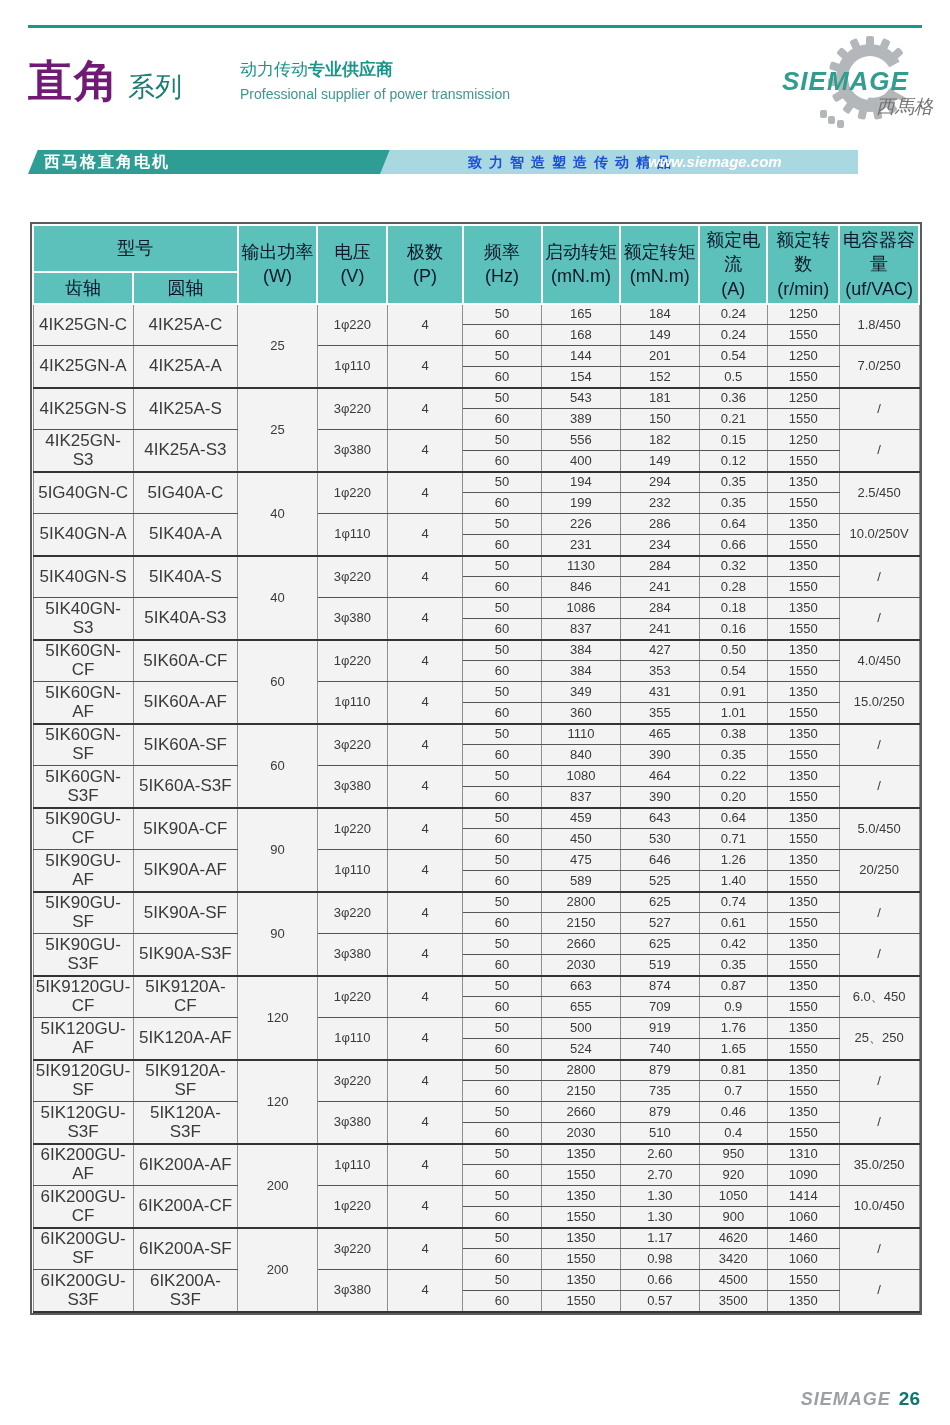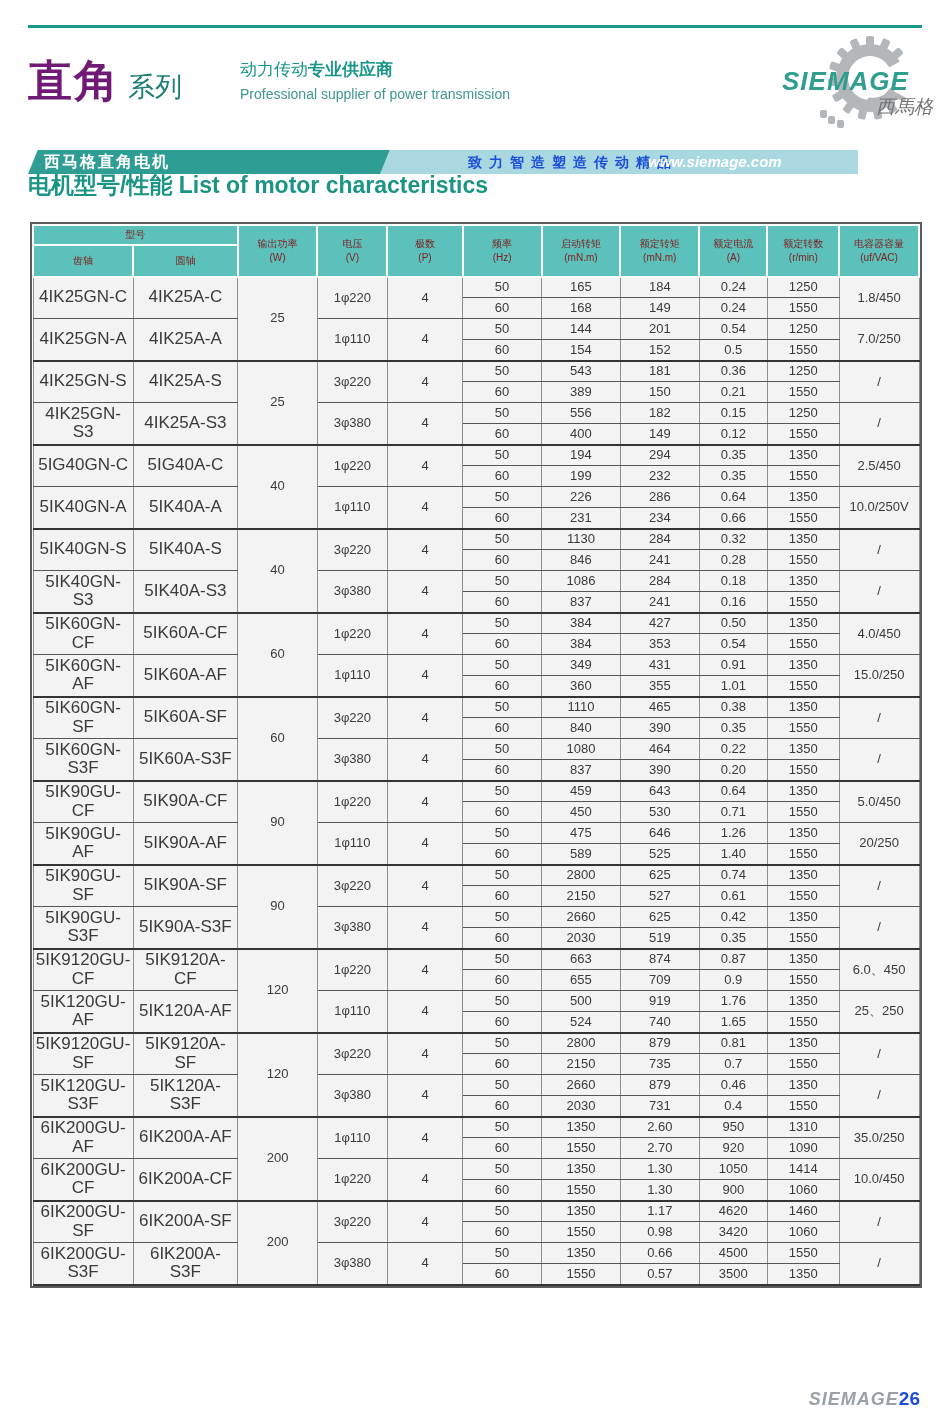--- a/index.html
+++ b/index.html
@@ -31,36 +31,36 @@
   .logo { position:absolute; left:780px; top:32px; width:165px; height:100px; }
   .logo svg { position:absolute; left:38px; top:0; }
   .logo-word { position:absolute; left:2px; top:34px; font-size:26px; font-weight:bold; font-style:italic; color:#2f9e8e; letter-spacing:1px; }
   .logo-cn { position:absolute; left:96px; top:62px; font-size:19px; font-style:italic; color:#737373; font-family:"Liberation Serif", serif;text-align:center; }
   
   .page-title { position:absolute; left:28px; top:170px; font-size:23px; font-weight:bold; color:#1a9485; }
   
   .table-wrap { position:absolute; left:30px; top:222px; width:892px; border:2px solid #5c5c5c; }
   table.motor-table { border-collapse:collapse; width:100%; table-layout:fixed; }
   thead th {
-    background:#5cc1bb; color:#7f1d1d; font-weight:normal; font-size:10px;
+    background:#5cc1bb; color:#0f172a; font-weight:normal; font-size:18px;
     border:2px solid #ffffff; padding:2px 0; line-height:1.35; text-align:center;
   }
   thead tr.sub th { height:32px; }
   thead th .unit { display:block; }
   tbody td {
     background:#f3f3f3; font-size:13px; color:#3a3a3a; text-align:center;
     height:21px; padding:0 2px; line-height:1.1;
     border:1px solid #8f8f8f; border-top-color:#565656; border-bottom-color:#565656;
   }
   tbody td.gb { border-bottom:2px solid #343434; }
   tbody td.model { font-size:17px; }
   
   .footer { position:absolute; right:30px; top:1388px; }
   .footer-brand { font-size:18px; font-weight:bold; font-style:italic; color:#9aa0a4; letter-spacing:1px; }
-  .footer-page { font-size:19px; font-weight:bold; color:#1d4ed8; }
+  .footer-page { font-size:19px; font-weight:bold; color:#0f766e; margin-left:8px; }
 </style>
 </head>
 <body>
 
 <div class="page">
 
   <div class="top-rule"></div>
 
   <div class="series-block">
     <span class="series-cn">直角</span><span class="series-suffix">系列</span>
@@ -105,21 +105,20 @@
         <rect x="19" y="88" width="7" height="8" rx="2"></rect>
       </g>
       <circle cx="52" cy="46" r="22" fill="#ffffff"></circle>
       <polygon points="52,46 110,14 110,78" fill="#ffffff"></polygon>
       <path d="M74 58 Q66 70 52 68" stroke="#b4b7ba" stroke-width="5" fill="none" stroke-linecap="round"></path>
     </svg>
     <div class="logo-word">SIEMAGE</div>
     <div class="logo-cn">西馬格</div>
   </div>
 
-  <div class="page-title">电机型号/性能 List of motor characteristics</div>
 
   <div class="table-wrap">
     <table class="motor-table">
       <colgroup>
         <col style="width:11.3%">
           <col style="width:11.8%">
           <col style="width:9.0%">
           <col style="width:7.9%">
         <col style="width:8.5%">
           <col style="width:8.9%">
@@ -527,21 +526,21 @@
             <td class="num">50</td>
             <td class="num">2660</td>
             <td class="num">879</td>
             <td class="num">0.46</td>
             <td class="num">1350</td>
             <td rowspan="2" class="cap gb">/</td>
           </tr>
           <tr>
             <td class="num gb">60</td>
             <td class="num gb">2030</td>
-            <td class="num gb">731</td>
+            <td class="num gb">510</td>
             <td class="num gb">0.4</td>
             <td class="num gb">1550</td>
           </tr>
           <tr>
             <td rowspan="2" class="model">6IK200GU-AF</td>
             <td rowspan="2" class="model">6IK200A-AF</td>
             <td rowspan="4" class=" gb">200</td>
             <td rowspan="2" class="">1φ110</td>
             <td rowspan="2" class="">4</td>
             <td class="num">50</td>

